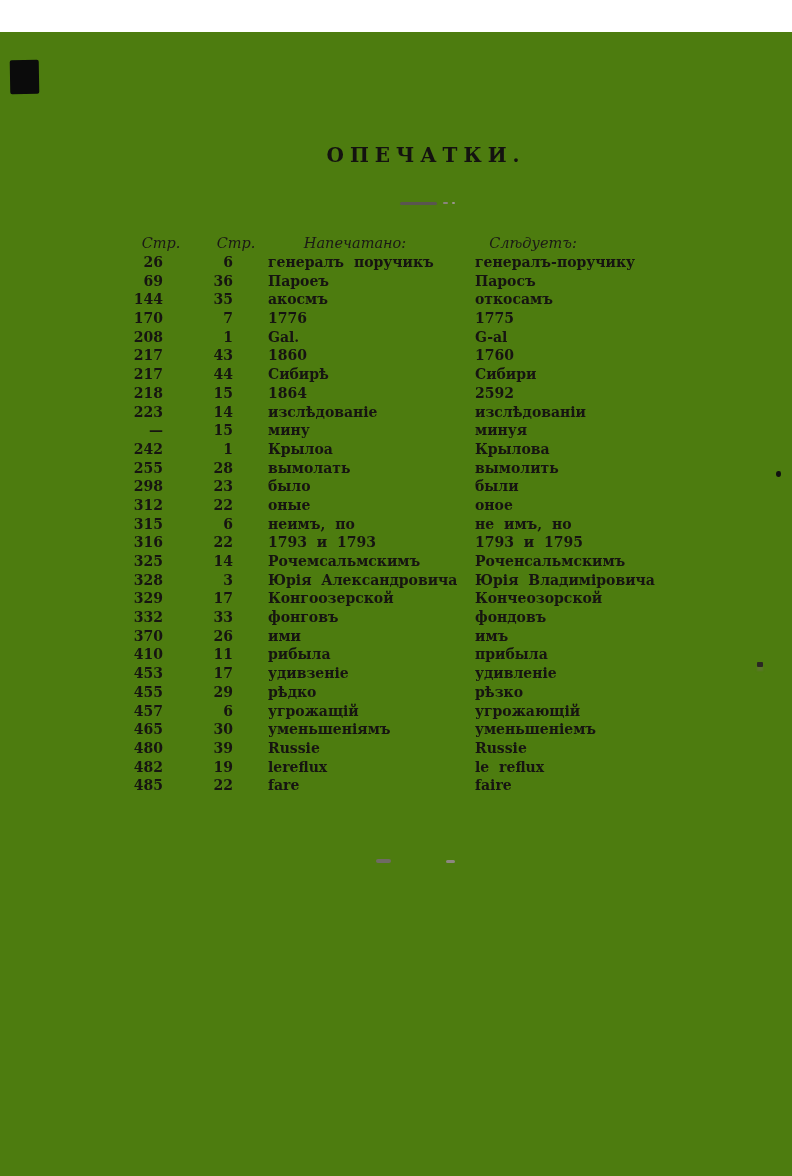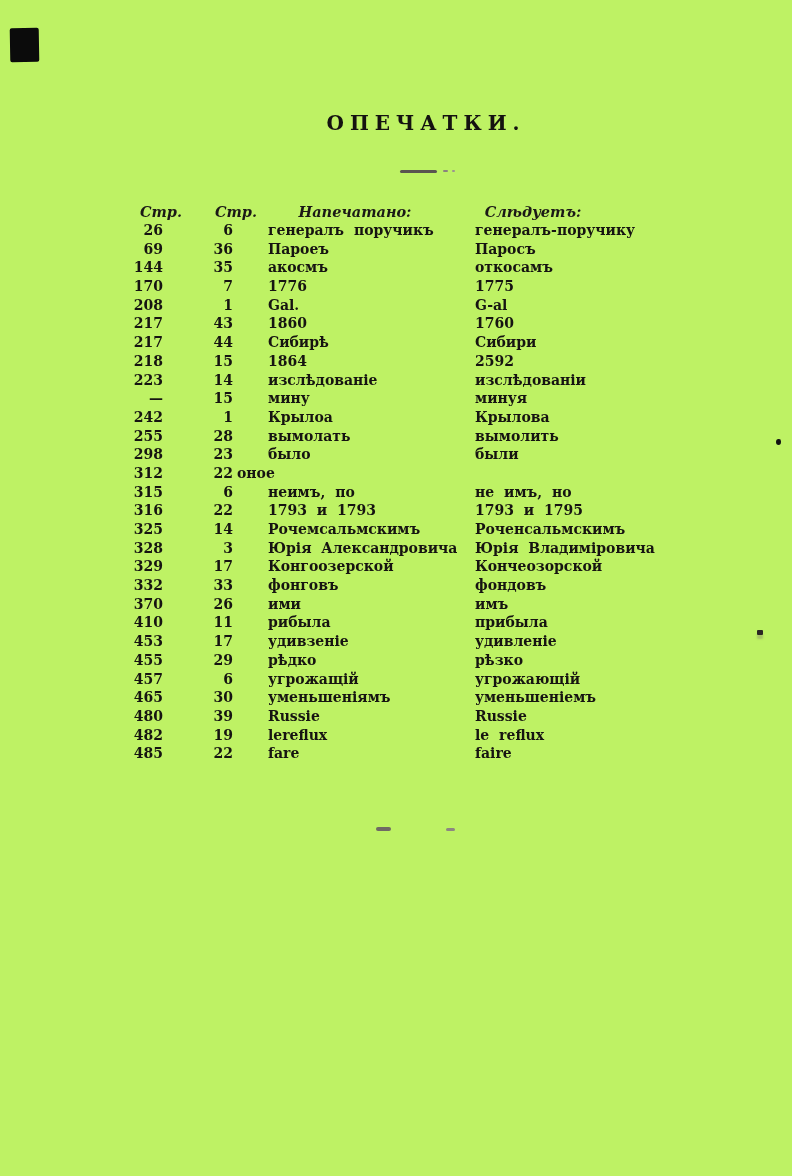--- a/index.html
+++ b/index.html
@@ -3,21 +3,21 @@
 <meta charset="utf-8">
 <style>
   html,body{margin:0;padding:0;}
   body{
     width:792px;height:1176px;position:relative;
     background:#ffffff;
     font-family:"DejaVu Serif","Liberation Serif",serif;
     color:#1c1a18;
     overflow:hidden;
   }
-  .page{position:absolute;inset:0;background:#bef264;}
+  .page{position:absolute;inset:0;background:#4d7c0f;margin-top:32px;}
 
   
   .ink-blot{
     position:absolute;left:10px;top:28px;width:29px;height:34px;
     background:#0b0b0b;border-radius:2px;transform:rotate(-1deg);
   }
 
   .title{
     position:absolute;top:111px;left:0;width:852px; 
     margin:0;text-align:center;
@@ -26,21 +26,21 @@
   }
 
   
   .divider{position:absolute;top:168px;left:0;width:792px;height:8px;}
   .d-line{position:absolute;left:400px;top:2px;width:37px;height:3px;background:#5a5550;border-radius:2px;}
   .d-dot1{position:absolute;left:443px;top:2px;width:5px;height:2px;background:#8a847e;border-radius:1px;}
   .d-dot2{position:absolute;left:452px;top:2px;width:3px;height:2px;background:#9b958f;border-radius:1px;}
 
   
   .thead{position:absolute;top:203px;left:0;width:792px;height:18px;
-    font-style:italic;font-weight:700;font-size:14.5px;color:#1b1916;}
+    font-style:italic;font-weight:400;font-size:14.5px;color:#1b1916;}
   .thead span{position:absolute;text-align:center;display:block;}
   .h1{left:131px;width:60px;}
   .h2{left:206px;width:60px;}
   .h3{left:293px;width:124px;}
   .h4{left:471px;width:124px;}
 
   
   .tbody{position:absolute;top:221px;left:114px;width:560px;}
   .row{
     display:grid;
@@ -171,20 +171,21 @@
     <div class="row">
       <span class="c1">298</span>
       <span class="c2">23</span>
       <span class="c3">было</span>
       <span class="c4">были</span>
     </div>
 
     <div class="row">
       <span class="c1">312</span>
       <span class="c2">22</span>
+      <span class="c3">оные</span>
       <span class="c4">оное</span>
     </div>
 
     <div class="row">
       <span class="c1">315</span>
       <span class="c2">6</span>
       <span class="c3">неимъ, по</span>
       <span class="c4">не имъ, но</span>
     </div>
 

